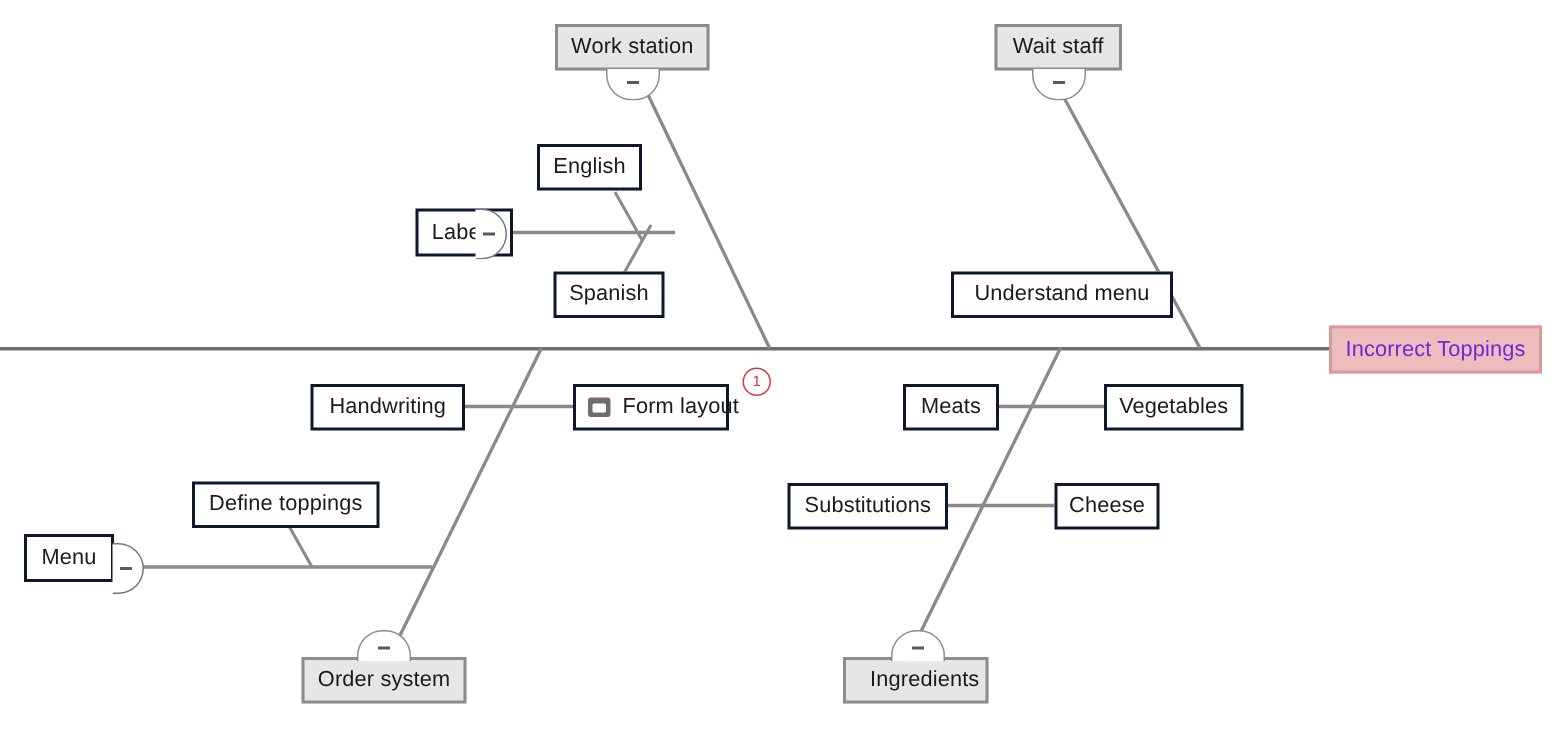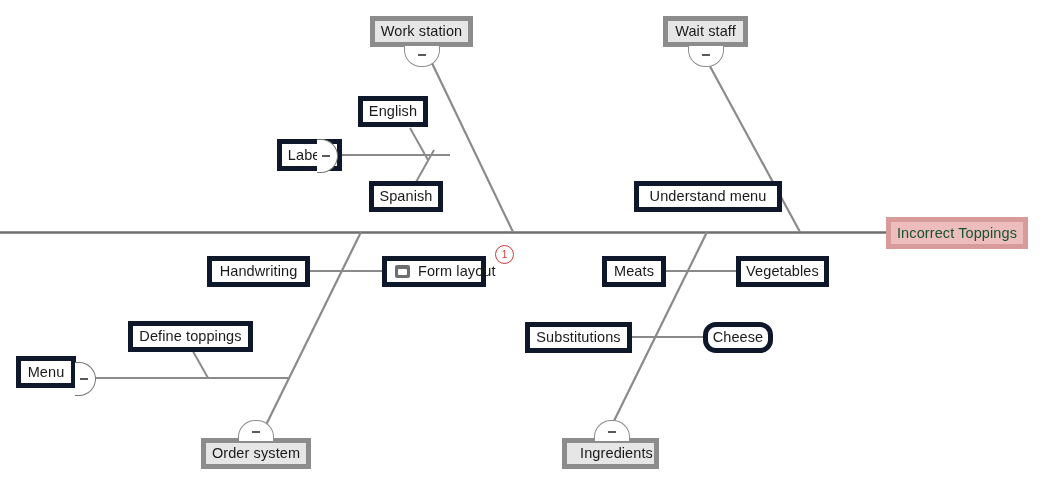--- a/index.html
+++ b/index.html
@@ -27,36 +27,36 @@
     width: 1045px;
     height: 486px;
     pointer-events: none;
   }
   .node {
     position: absolute;
     box-sizing: border-box;
     display: flex;
     align-items: center;
     justify-content: center;
-    border: 5px solid #0f172a;
+    border: 2px solid #0f172a;
     background: #ffffff;
     color: #1a1a1a;
     font-size: 14.5px;
     line-height: 1;
     white-space: nowrap;
     letter-spacing: 0.1px;
   }
   .node.cat {
     background: #e6e6e6;
     border-color: #8c8c8c;
   }
   .node.head {
     background: #edbdbd;
     border-color: #d99a9a;
-    color: #14532d;
+    color: #6d28d9;
   }
   .node.withicon {
     justify-content: flex-start;
     padding-left: 8px;
   }
   .node-label {
     display: inline-block;
   }
   .note-icon {
     display: inline-block;
@@ -245,21 +245,21 @@
   </div>
 
   <div class="node" style="left:736px; top:256px; width:93px; height:31px;">
     <span class="node-label">Vegetables</span>
   </div>
 
   <div class="node" style="left:525px; top:322px; width:107px; height:31px;">
     <span class="node-label">Substitutions</span>
   </div>
 
-  <div class="node" style="left:703px; top:322px; width:70px; height:31px;border-radius:13px;">
+  <div class="node" style="left:703px; top:322px; width:70px; height:31px;">
     <span class="node-label">Cheese</span>
   </div>
 
   <div class="collapse collapse-above" style="left:594px; top:420px;">
     <span class="minus"></span>
   </div>
   <div class="node cat" style="left:562px; top:438px; width:97px; height:31px;padding-left:12px;">
     <span class="node-label">Ingredients</span>
   </div>
 

